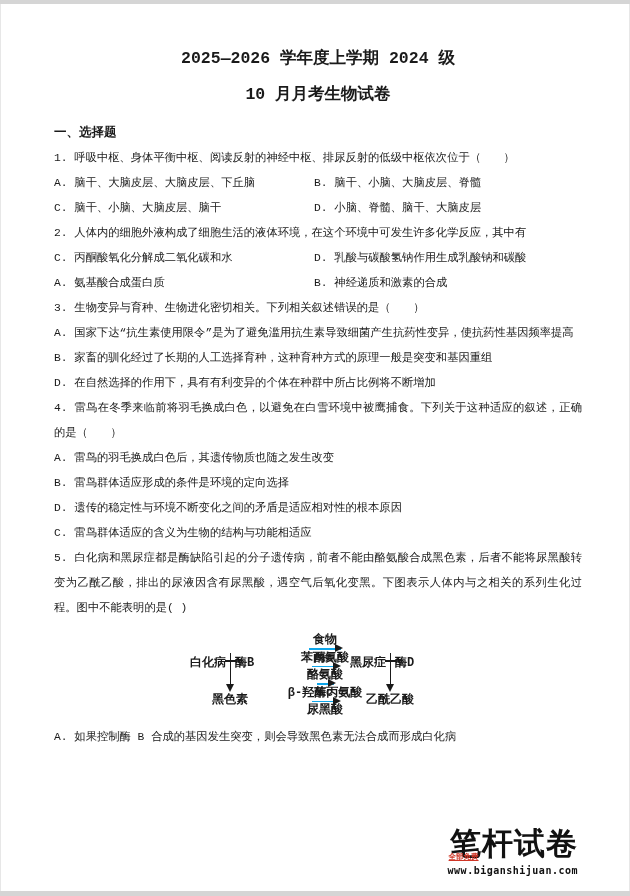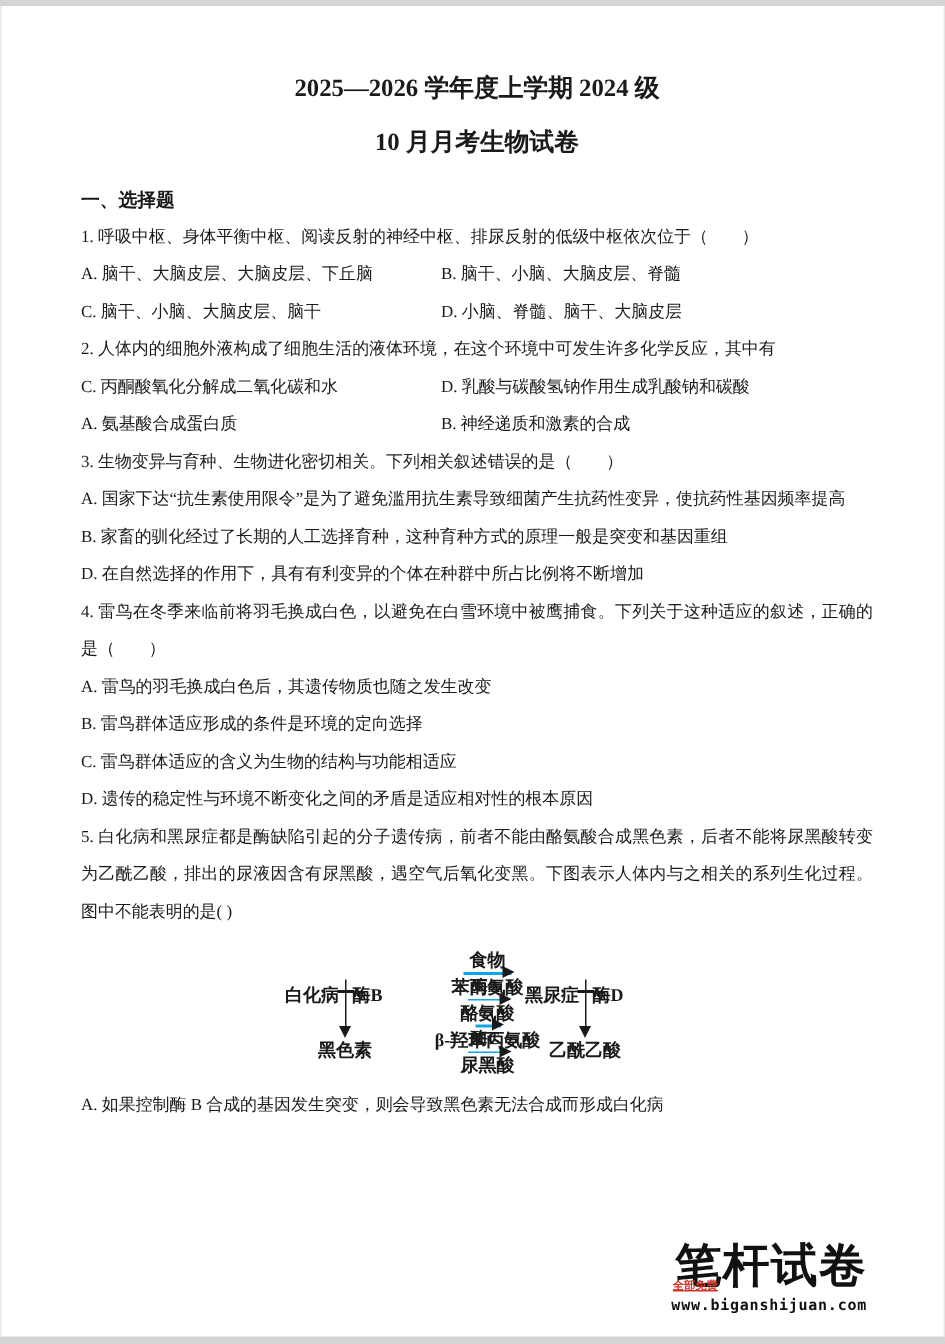--- a/index.html
+++ b/index.html
@@ -14,27 +14,27 @@
   .edge-bar { position:absolute; left:0; width:630px; background:#d5d5d5; z-index:5; }
   .edge-bar.top { top:0; height:4px; }
   .edge-bar.bottom { bottom:0; height:5px; }
   .side-line { position:absolute; top:4px; bottom:5px; width:1px; background:#e7e7e7; z-index:5; }
   .side-line.left { left:0; }
   .side-line.right { right:0; }
 
   .page {
     position:absolute; top:4px; left:0; width:630px; height:887px;
     padding:44px 48px 0 54px;
-    font-size:11.3px; line-height:25px;
+    font-size:11.3px; line-height:25px;font-family:Liberation Mono, monospace;
   }
   .title { text-align:center; font-weight:bold; font-size:16.5px; line-height:22px; }
   .title.l2 { margin-top:14px; }
   .section-heading { margin-top:15px; font-weight:bold; font-size:12.5px; line-height:25px; }
   .stem { text-align:justify; }
-  .opt-row { display:flex; }
+  .opt-row { display:flex;gap:20px; }
   .opt-row .opt-l { width:240px; flex:none; }
   .opt-row .opt-r { flex:1; }
   .opt-block { text-align:justify; }
 
   
   .diagram {
     position:relative; margin:11px 0 0 6px; height:82px;
     font-size:12px; font-weight:bold; line-height:16px;
   }
   .d-row1 { display:flex; align-items:center; height:17px; padding-left:8px;flex-direction:column; }
@@ -116,22 +116,22 @@
   </div>
 
   <p class="stem">3. 生物变异与育种、生物进化密切相关。下列相关叙述错误的是（　　）</p>
   <p class="opt-block">A. 国家下达“抗生素使用限令”是为了避免滥用抗生素导致细菌产生抗药性变异，使抗药性基因频率提高</p>
   <p class="opt-block">B. 家畜的驯化经过了长期的人工选择育种，这种育种方式的原理一般是突变和基因重组</p>
   <p class="opt-block">D. 在自然选择的作用下，具有有利变异的个体在种群中所占比例将不断增加</p>
 
   <p class="stem">4. 雷鸟在冬季来临前将羽毛换成白色，以避免在白雪环境中被鹰捕食。下列关于这种适应的叙述，正确的是（　　）</p>
   <p class="opt-block">A. 雷鸟的羽毛换成白色后，其遗传物质也随之发生改变</p>
   <p class="opt-block">B. 雷鸟群体适应形成的条件是环境的定向选择</p>
+  <p class="opt-block">D. 遗传的稳定性与环境不断变化之间的矛盾是适应相对性的根本原因</p>
   <p class="opt-block">C. 雷鸟群体适应的含义为生物的结构与功能相适应</p>
-  <p class="opt-block">D. 遗传的稳定性与环境不断变化之间的矛盾是适应相对性的根本原因</p>
 
   <p class="stem">5. 白化病和黑尿症都是酶缺陷引起的分子遗传病，前者不能由酪氨酸合成黑色素，后者不能将尿黑酸转变为乙酰乙酸，排出的尿液因含有尿黑酸，遇空气后氧化变黑。下图表示人体内与之相关的系列生化过程。图中不能表明的是( )</p>
 
   <div class="diagram">
     <div class="d-row1">
       <span class="d-node">食物</span>
       <span class="h-arrow long"></span>
       <span class="d-node">苯丙氨酸</span>
       <span class="h-arrow enz">
           <span class="enz-label">酶A</span>

